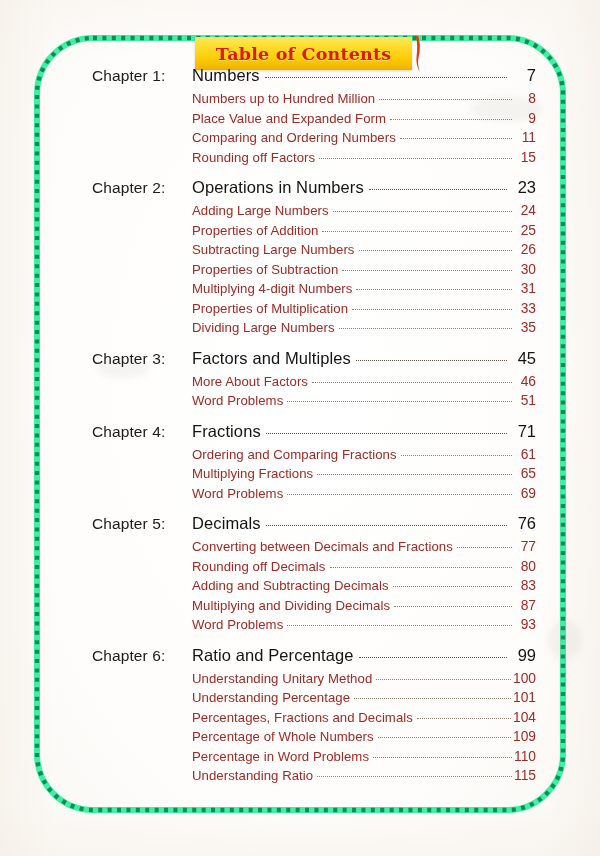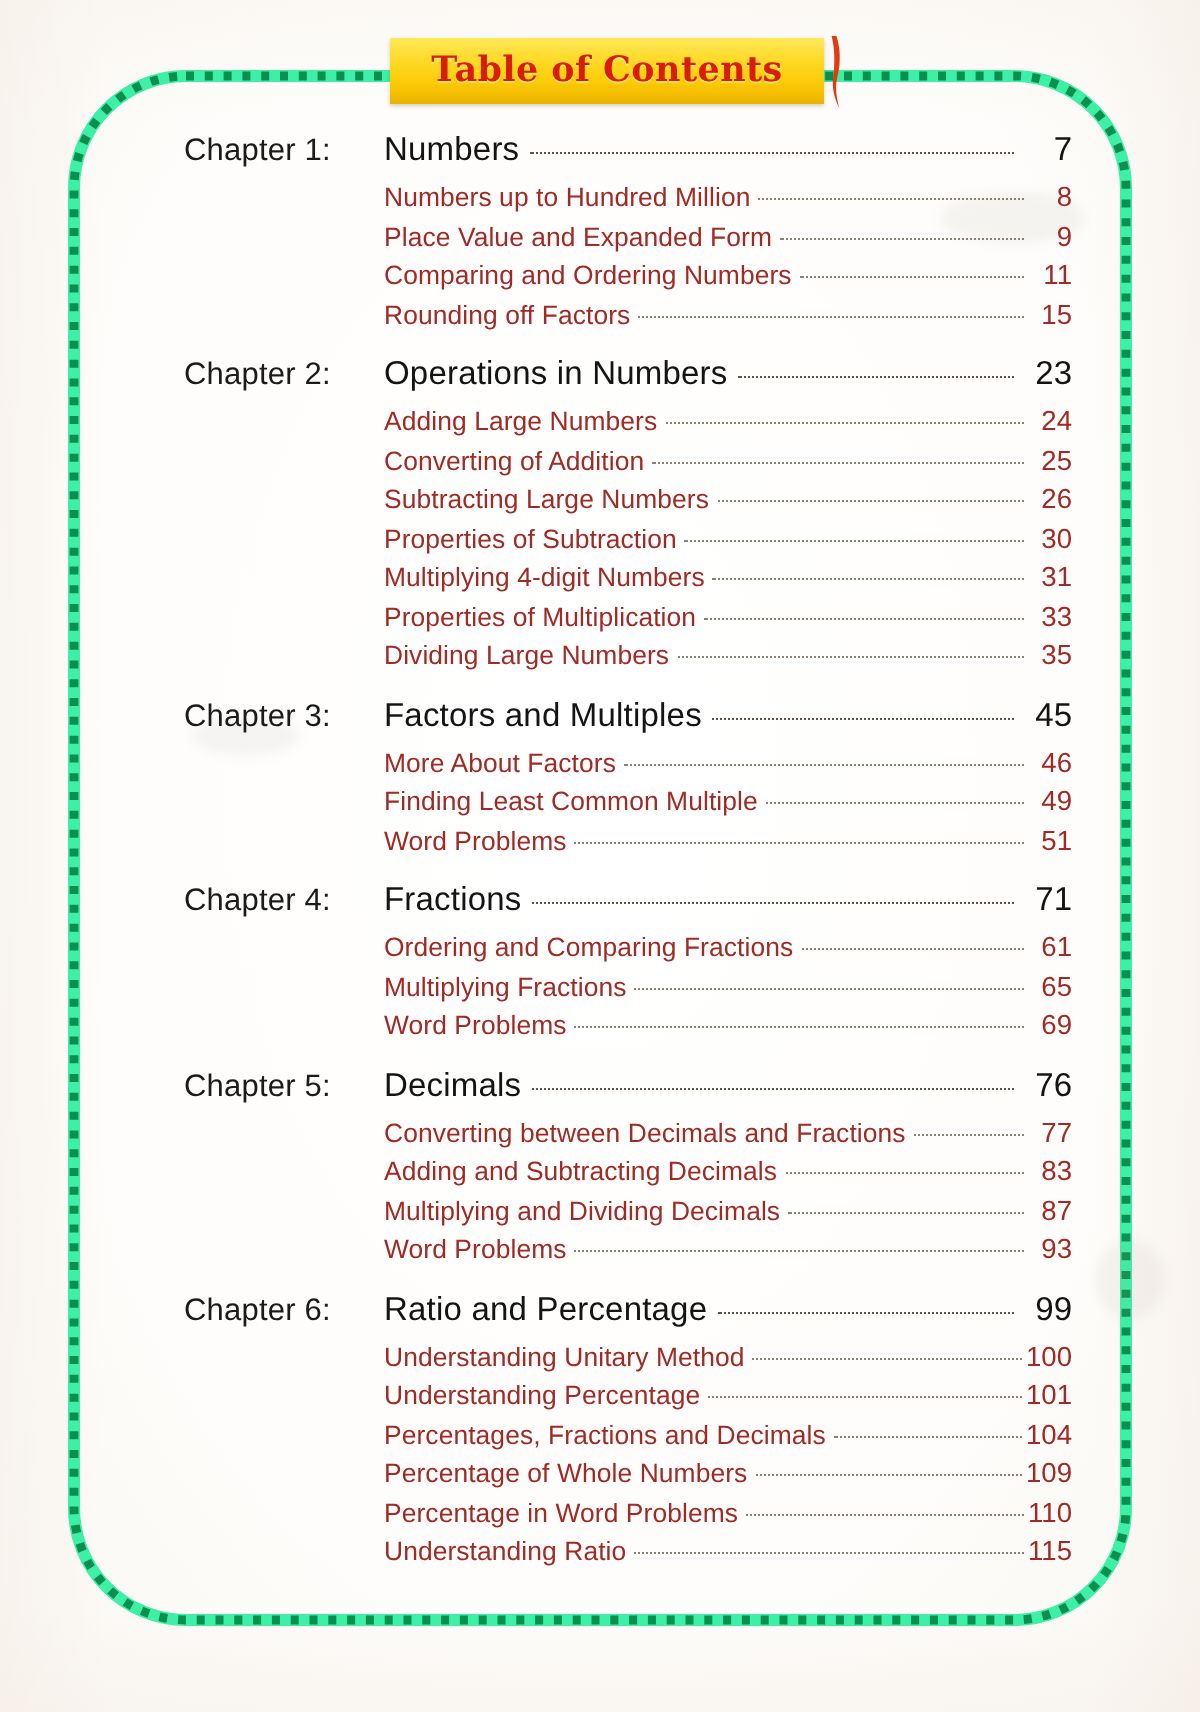--- a/index.html
+++ b/index.html
@@ -40,21 +40,21 @@
     position: absolute;
     left: 0; top: 0;
     width: 600px; height: 856px;
     pointer-events: none;
   }
 
   
   #banner-wrap {
     position: absolute;
     left: 186px;
-    top: 16px;
+    top: 34px;
     width: 235px;
     height: 40px;
   }
   #banner {
     position: absolute;
     left: 9px;
     top: 3px;
     width: 217px;
     height: 33px;
     background: linear-gradient(to bottom,
@@ -234,21 +234,21 @@
         <span class="chap-title">Operations in Numbers</span>
         <span class="chap-leader"></span>
         <span class="chap-page">23</span>
       </div>
       <div class="row sub-row">
         <span class="sub-title">Adding Large Numbers</span>
         <span class="sub-leader"></span>
         <span class="sub-page">24</span>
       </div>
       <div class="row sub-row">
-        <span class="sub-title">Converting of Addition</span>
+        <span class="sub-title">Properties of Addition</span>
         <span class="sub-leader"></span>
         <span class="sub-page">25</span>
       </div>
       <div class="row sub-row">
         <span class="sub-title">Subtracting Large Numbers</span>
         <span class="sub-leader"></span>
         <span class="sub-page">26</span>
       </div>
       <div class="row sub-row">
         <span class="sub-title">Properties of Subtraction</span>
@@ -278,25 +278,20 @@
         <span class="chap-title">Factors and Multiples</span>
         <span class="chap-leader"></span>
         <span class="chap-page">45</span>
       </div>
       <div class="row sub-row">
         <span class="sub-title">More About Factors</span>
         <span class="sub-leader"></span>
         <span class="sub-page">46</span>
       </div>
       <div class="row sub-row">
-        <span class="sub-title">Finding Least Common Multiple</span>
-        <span class="sub-leader"></span>
-        <span class="sub-page">49</span>
-      </div>
-      <div class="row sub-row">
         <span class="sub-title">Word Problems</span>
         <span class="sub-leader"></span>
         <span class="sub-page">51</span>
       </div>
     </div>
 
     <div class="chapter-block">
       <div class="row chapter-row">
         <span class="chap-label">Chapter 4:</span>
         <span class="chap-title">Fractions</span>
@@ -326,20 +321,25 @@
         <span class="chap-title">Decimals</span>
         <span class="chap-leader"></span>
         <span class="chap-page">76</span>
       </div>
       <div class="row sub-row">
         <span class="sub-title">Converting between Decimals and Fractions</span>
         <span class="sub-leader"></span>
         <span class="sub-page">77</span>
       </div>
       <div class="row sub-row">
+        <span class="sub-title">Rounding off Decimals</span>
+        <span class="sub-leader"></span>
+        <span class="sub-page">80</span>
+      </div>
+      <div class="row sub-row">
         <span class="sub-title">Adding and Subtracting Decimals</span>
         <span class="sub-leader"></span>
         <span class="sub-page">83</span>
       </div>
       <div class="row sub-row">
         <span class="sub-title">Multiplying and Dividing Decimals</span>
         <span class="sub-leader"></span>
         <span class="sub-page">87</span>
       </div>
       <div class="row sub-row">

